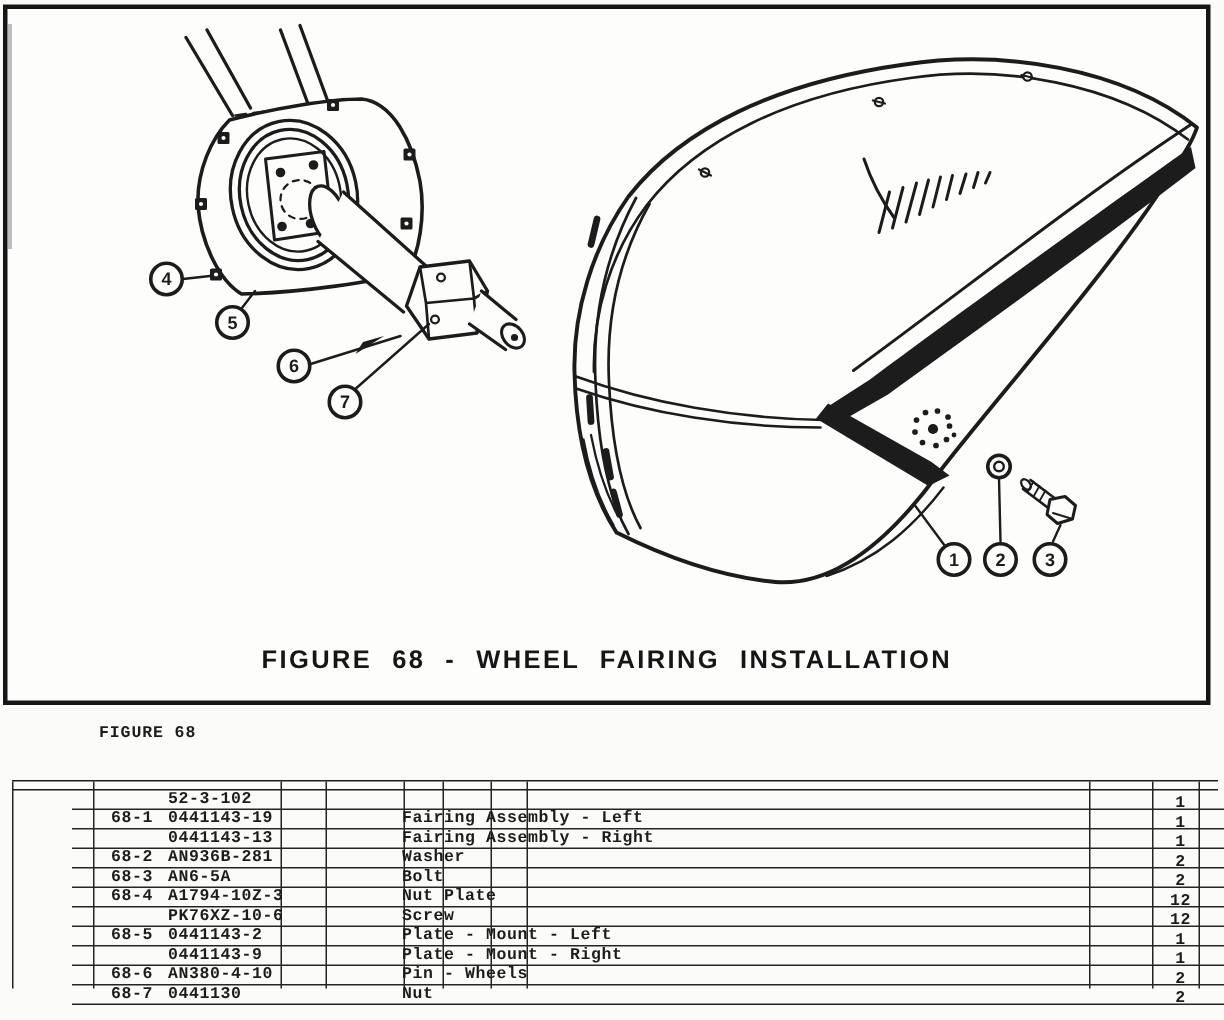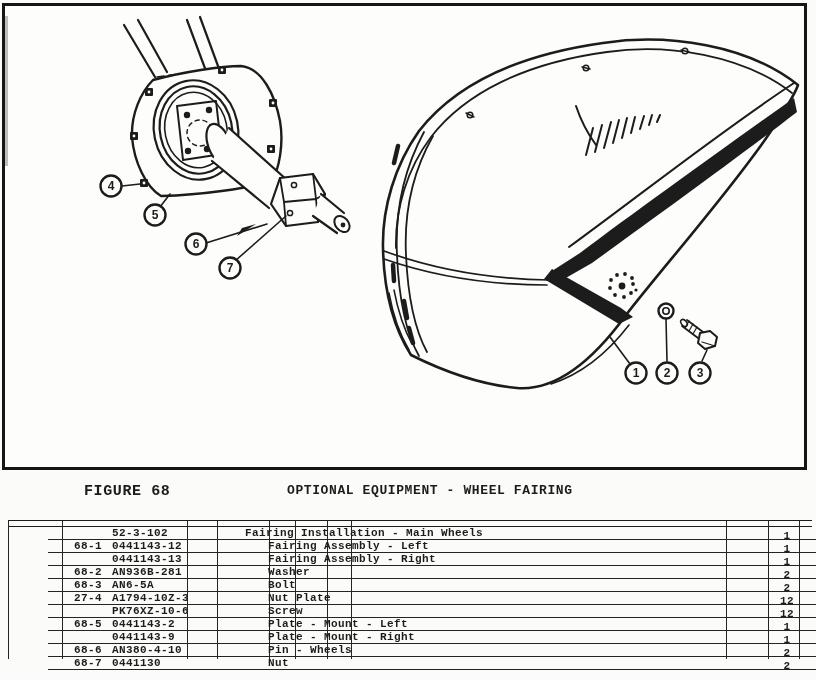--- a/index.html
+++ b/index.html
@@ -18,21 +18,21 @@
     background:#8a8a8a;opacity:.55;
   }
   .drawing-svg{position:absolute;left:-2px;top:-3px;}
   .fig-caption{
     position:absolute;left:0;top:424px;width:799px;text-align:center;
     font-family:"Liberation Sans","DejaVu Sans",sans-serif;
     font-weight:700;font-size:17px;letter-spacing:1.6px;word-spacing:7px;
     color:#161616;
   }
   .header-line{position:absolute;left:0;top:483px;width:816px;height:16px;}
-  .header-figref{position:absolute;left:84px;top:0;font-size:15px;font-weight:700;letter-spacing:.6px;}
+  .header-figref{position:absolute;left:66px;top:0;font-size:11px;font-weight:700;letter-spacing:.6px;}
   .header-title{position:absolute;left:287px;top:0;font-size:13px;font-weight:700;letter-spacing:.6px;}
   .parts-table{
     position:absolute;left:8px;top:520px;width:804px;height:140px;
     border-top:1.6px solid #1c1c1c;
   }
   .tline2{position:absolute;left:0;top:4.5px;width:804px;height:0;border-top:1.4px solid #1c1c1c;}
   .vline{position:absolute;top:0;width:0;height:138px;border-left:1.2px solid #242424;z-index:1;}
   .rows{position:absolute;left:0;top:6px;width:804px;padding-left:40px;}
   .prow{position:relative;height:12px;border-bottom:1.2px solid #242424;z-index:2;}
   .prow span{
@@ -212,25 +212,25 @@
           <circle cx="193" cy="241" r="10.5"></circle>
         <text x="193" y="245" stroke="none" fill="#1c1c1c">6</text>
         </g>
       <g>
           <circle cx="227" cy="265" r="10.5"></circle>
         <text x="227" y="269" stroke="none" fill="#1c1c1c">7</text>
         </g>
     </g>
   </svg>
 
+  <div class="fig-caption">FIGURE 68 - WHEEL FAIRING INSTALLATION</div>
 </div>
 
 <div class="header-line">
   <span class="header-figref">FIGURE 68</span>
-  <span class="header-title">OPTIONAL EQUIPMENT - WHEEL FAIRING</span>
 </div>
 
 <div class="parts-table">
   <div class="tline2"></div>
 
   <div class="vline" style="left:0"></div>
   <div class="vline" style="left:54px"></div>
   <div class="vline" style="left:179px"></div>
   <div class="vline" style="left:209px"></div>
   <div class="vline" style="left:261px"></div>
@@ -238,27 +238,26 @@
   <div class="vline" style="left:319px"></div>
   <div class="vline" style="left:343px"></div>
   <div class="vline" style="left:718px"></div>
   <div class="vline" style="left:760px"></div>
   <div class="vline" style="left:791px"></div>
 
   <div class="rows">
     <div class="prow">
       <span class="c-item"></span>
       <span class="c-part">52-3-102</span>
-      <span class="c-desc0">Fairing Installation - Main Wheels</span>
       <span class="c-qa">1</span>
       <span class="c-qb">1</span>
     </div>
     <div class="prow">
       <span class="c-item">68-1</span>
-      <span class="c-part">0441143-12</span>
+      <span class="c-part">0441143-19</span>
       <span class="c-desc1">Fairing Assembly - Left</span>
       <span class="c-qa">1</span>
       <span class="c-qb">1</span>
     </div>
     <div class="prow">
       <span class="c-item"></span>
       <span class="c-part">0441143-13</span>
       <span class="c-desc1">Fairing Assembly - Right</span>
       <span class="c-qa">1</span>
       <span class="c-qb">1</span>
@@ -271,21 +270,21 @@
       <span class="c-qb">2</span>
     </div>
     <div class="prow">
       <span class="c-item">68-3</span>
       <span class="c-part">AN6-5A</span>
       <span class="c-desc1">Bolt</span>
       <span class="c-qa">2</span>
       <span class="c-qb">2</span>
     </div>
     <div class="prow">
-      <span class="c-item">27-4</span>
+      <span class="c-item">68-4</span>
       <span class="c-part">A1794-10Z-3</span>
       <span class="c-desc1">Nut Plate</span>
       <span class="c-qa">12</span>
       <span class="c-qb">12</span>
     </div>
     <div class="prow">
       <span class="c-item"></span>
       <span class="c-part">PK76XZ-10-6</span>
       <span class="c-desc1">Screw</span>
       <span class="c-qa">12</span>

